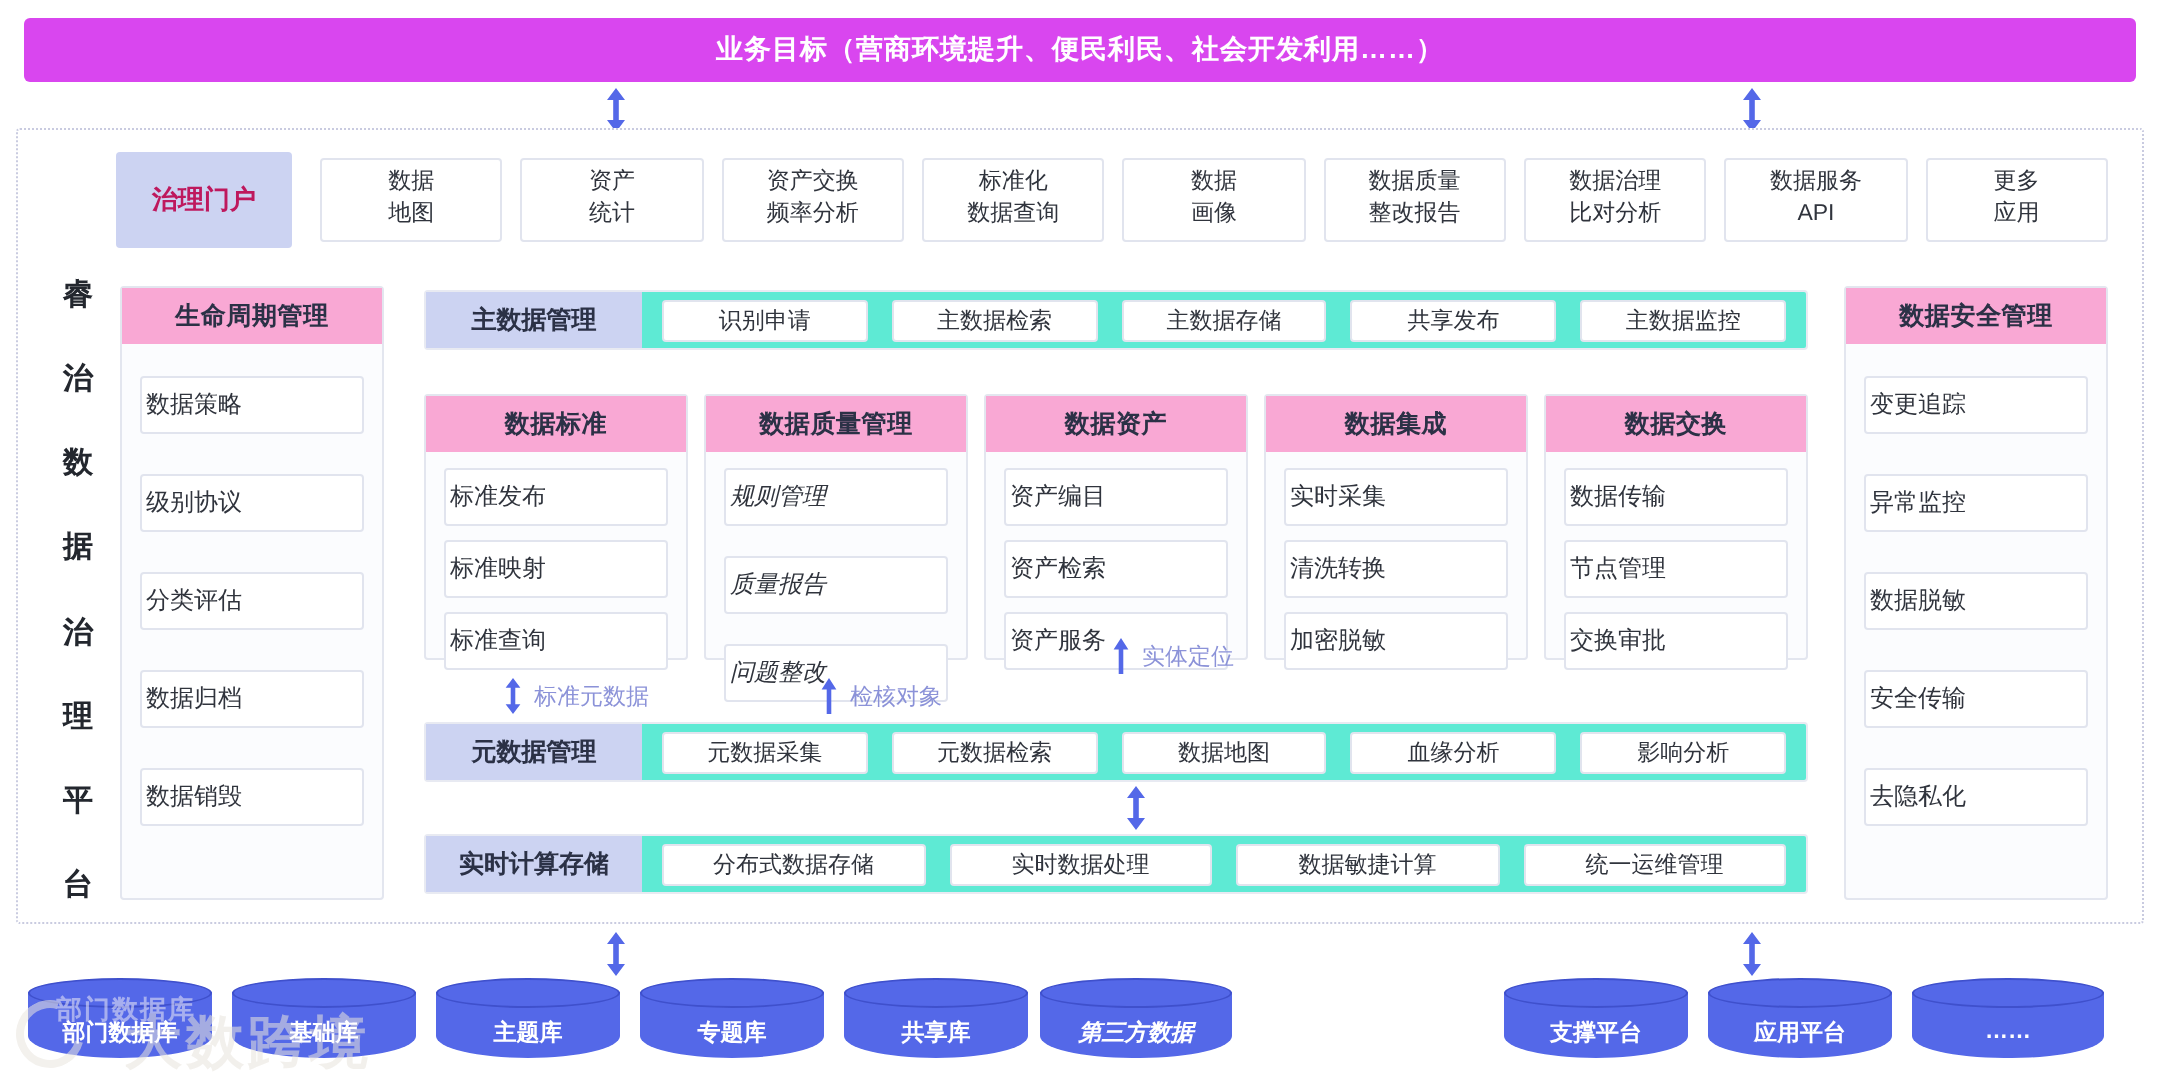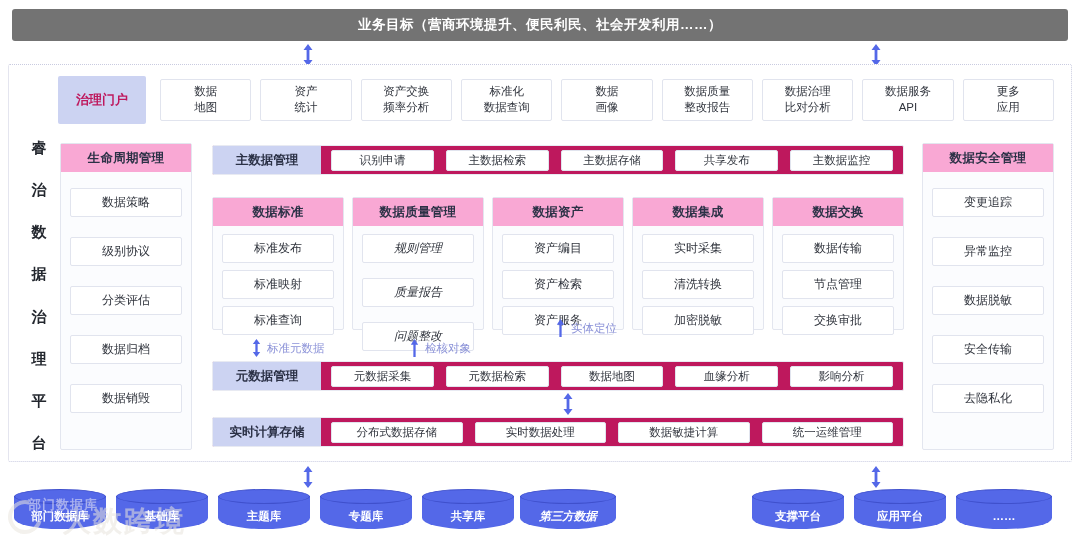--- a/index.html
+++ b/index.html
@@ -9,21 +9,21 @@
     font-family: "Liberation Sans", "DejaVu Sans", sans-serif;
     overflow: hidden;
     position: relative;
   }
 
   
   .goal-banner {
     position: absolute;
     left: 12px; top: 9px;
     width: 1056px; height: 32px;
-    background: #737373;
+    background: #d946ef;
     border-radius: 3px;
     display: flex; align-items: center; justify-content: center;
     color: #ffffff;
     font-size: 13.5px;
     font-weight: bold;
     letter-spacing: .5px;
   }
 
   
   .darrow {
@@ -70,21 +70,21 @@
     letter-spacing: .3px;
   }
   .panel-body {
     padding: 8px 9px;
     display: flex; flex-direction: column;
   }
   .cell {
     background: #ffffff;
     border: 1px solid #e1e4ee;
     border-radius: 2px;
-    text-align: center;
+    text-align: left;
     font-size: 12px;
     color: #30343d;
     padding: 5px 2px;
     white-space: nowrap;
   }
 
   
   .portal-row {
     position: absolute;
     left: 58px; top: 76px;
@@ -116,21 +116,21 @@
     font-size: 11.5px; color: #30343d;
     line-height: 1.35;
     white-space: nowrap;
   }
 
   
   .strip {
     position: absolute;
     height: 30px;
     display: flex; align-items: stretch;
-    background: #be185d;
+    background: #5eead4;
     border: 1px solid #e8eaf2;
     border-radius: 2px;
   }
   .strip-title {
     width: 108px;
     background: #ccd3f2;
     color: #2b3146;
     font-size: 12.5px; font-weight: bold;
     display: flex; align-items: center; justify-content: center;
   }

